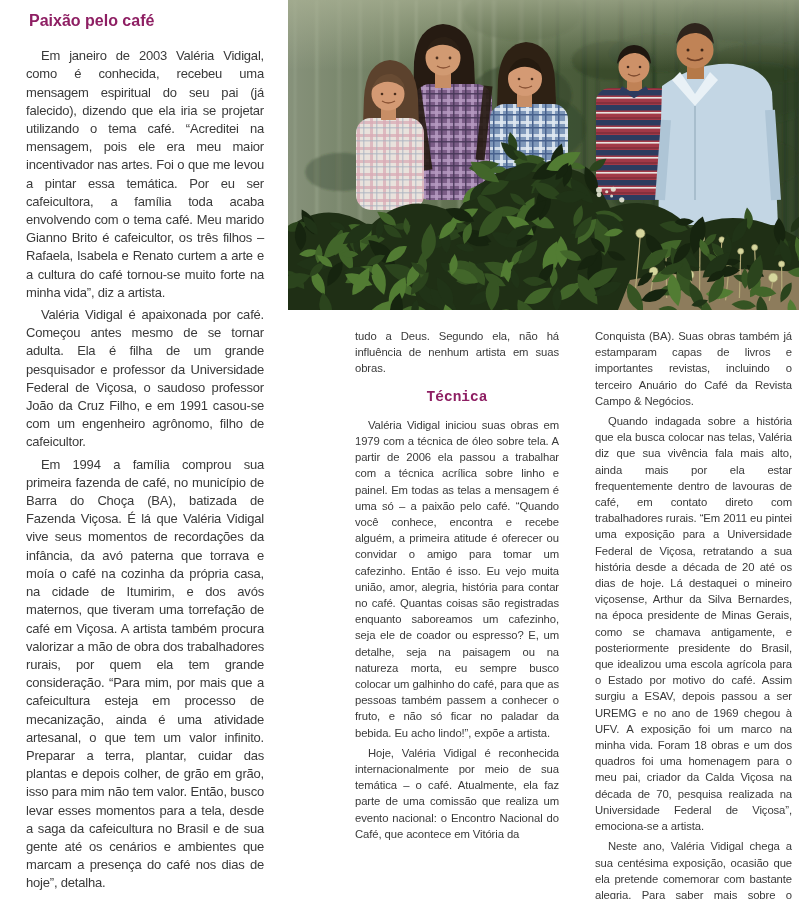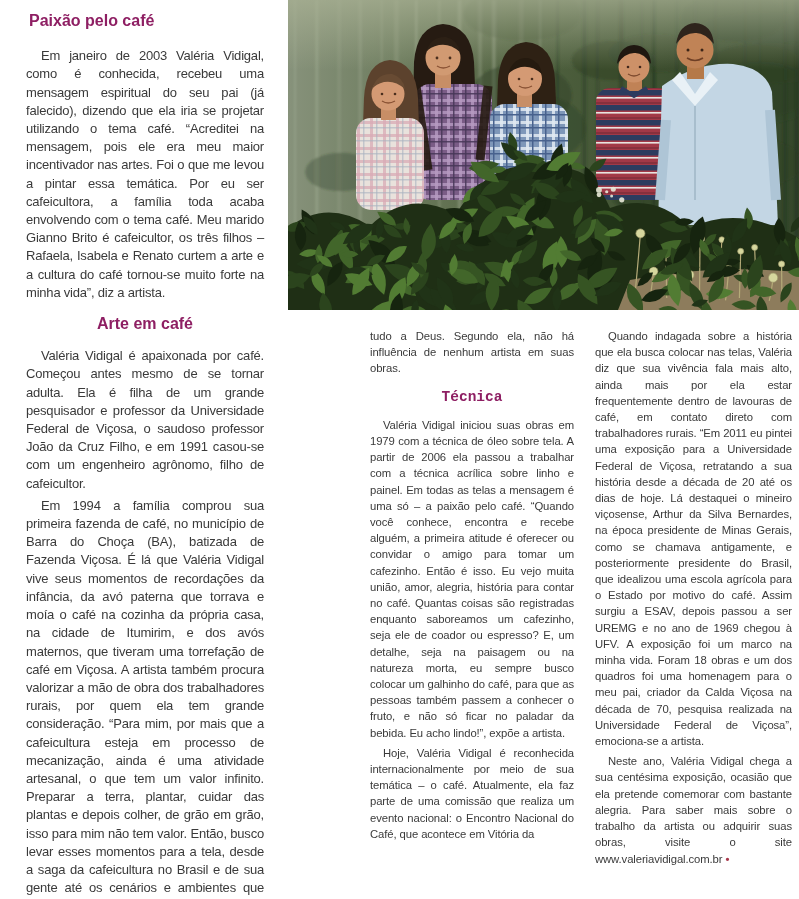--- a/index.html
+++ b/index.html
@@ -5,21 +5,21 @@
   html,body{margin:0;padding:0;background:#ffffff;}
   .page{
     position:relative;width:799px;height:899px;background:#ffffff;overflow:hidden;
     font-family:"Liberation Sans","DejaVu Sans",sans-serif;color:#3a3a3a;padding-left:47px;
   }
   .photo{position:absolute;left:288px;top:0;width:511px;height:310px;margin:0;overflow:hidden;}
   .photo svg{display:block;width:511px;height:310px;}
   .col{position:absolute;text-align:justify;}
   .col p{margin:4px;}
   .col-left{left:22px;top:4px;width:246px;font-size:13px;line-height:18.2px;letter-spacing:-0.2px;}
-  .col-mid{left:366px;top:324px;width:212px;font-size:11.3px;line-height:16.2px;letter-spacing:-0.1px;}
+  .col-mid{left:351px;top:324px;width:212px;font-size:11.3px;line-height:16.2px;letter-spacing:-0.1px;}
   .col-right{left:591px;top:324px;width:205px;font-size:11.3px;line-height:16.2px;letter-spacing:-0.1px;}
   .heading{color:#8e1f63;font-weight:bold;font-size:16px;letter-spacing:0;margin:0;}
   .h-first{text-align:left;padding-left:7px;margin:8px 0 17px 0;}
   .h-center{text-align:center;margin:13px 0 14px 0;}
   .col-mid .heading,.col-right .heading{font-size:14.5px;}
   .col-mid .h-center{margin:12px 0 12px 0;font-family:Liberation Mono, monospace;}
   .indent{text-indent:15px;}
   .col-mid .indent,.col-right .indent{text-indent:13px;}
   .no-indent{text-indent:0;}
   .bullet{color:#a8374b;font-weight:bold;}
@@ -470,31 +470,31 @@
           <circle cx="333.75845744801336" cy="199.87488100027258" r="2.6" fill="#e9ead8" opacity="0.9"></circle>
           <circle cx="318.72962873612414" cy="191.73124701384222" r="1.6" fill="#e9ead8" opacity="0.9"></circle>
           <circle cx="325.2904294912951" cy="189.13810833150637" r="2.5" fill="#e9ead8" opacity="0.9"></circle>
         </g>
     </svg>
   </figure>
 
   <div class="col col-left">
     <h2 class="heading h-first">Paixão pelo café</h2>
     <p class="indent">Em janeiro de 2003 Valéria Vidigal, como é conhecida, recebeu uma mensagem espiritual do seu pai (já falecido), dizendo que ela iria se projetar utilizando o tema café. “Acreditei na mensagem, pois ele era meu maior incentivador nas artes. Foi o que me levou a pintar essa temática. Por eu ser cafeicultora, a família toda acaba envolvendo com o tema café. Meu marido Gianno Brito é cafeicultor, os três filhos – Rafaela, Isabela e Renato curtem a arte e a cultura do café tornou-se muito forte na minha vida”, diz a artista.</p>
-    <h2 class="heading h-center">Arte em café</h2>
     <p class="indent">Valéria Vidigal é apaixonada por café. Começou antes mesmo de se tornar adulta. Ela é filha de um grande pesquisador e professor da Universidade Federal de Viçosa, o saudoso professor João da Cruz Filho, e em 1991 casou-se com um engenheiro agrônomo, filho de cafeicultor.</p>
     <p class="indent">Em 1994 a família comprou sua primeira fazenda de café, no município de Barra do Choça (BA), batizada de Fazenda Viçosa. É lá que Valéria Vidigal vive seus momentos de recordações da infância, da avó paterna que torrava e moía o café na cozinha da própria casa, na cidade de Itumirim, e dos avós maternos, que tiveram uma torrefação de café em Viçosa. A artista também procura valorizar a mão de obra dos trabalhadores rurais, por quem ela tem grande consideração. “Para mim, por mais que a cafeicultura esteja em processo de mecanização, ainda é uma atividade artesanal, o que tem um valor infinito. Preparar a terra, plantar, cuidar das plantas e depois colher, de grão em grão, isso para mim não tem valor. Então, busco levar esses momentos para a tela, desde a saga da cafeicultura no Brasil e de sua gente até os cenários e ambientes que marcam a presença do café nos dias de hoje”, detalha.</p>
     <p class="indent">Com toda a sua dedicação, era de se esperar o sucesso da artista, que dedica</p>
   </div>
 
   <div class="col col-mid">
     <p class="no-indent">tudo a Deus. Segundo ela, não há influência de nenhum artista em suas obras.</p>
     <h2 class="heading h-center">Técnica</h2>
     <p class="indent">Valéria Vidigal iniciou suas obras em 1979 com a técnica de óleo sobre tela. A partir de 2006 ela passou a trabalhar com a técnica acrílica sobre linho e painel. Em todas as telas a mensagem é uma só – a paixão pelo café. “Quando você conhece, encontra e recebe alguém, a primeira atitude é oferecer ou convidar o amigo para tomar um cafezinho. Então é isso. Eu vejo muita união, amor, alegria, história para contar no café. Quantas coisas são registradas enquanto saboreamos um cafezinho, seja ele de coador ou espresso? E, um detalhe, seja na paisagem ou na natureza morta, eu sempre busco colocar um galhinho do café, para que as pessoas também passem a conhecer o fruto, e não só ficar no paladar da bebida. Eu acho lindo!”, expõe a artista.</p>
     <p class="indent">Hoje, Valéria Vidigal é reconhecida internacionalmente por meio de sua temática – o café. Atualmente, ela faz parte de uma comissão que realiza um evento nacional: o Encontro Nacional do Café, que acontece em Vitória da</p>
   </div>
 
   <div class="col col-right">
+    <p class="no-indent">Conquista (BA). Suas obras também já estamparam capas de livros e importantes revistas, incluindo o terceiro Anuário do Café da Revista Campo &amp; Negócios.</p>
     <p class="indent">Quando indagada sobre a história que ela busca colocar nas telas, Valéria diz que sua vivência fala mais alto, ainda mais por ela estar frequentemente dentro de lavouras de café, em contato direto com trabalhadores rurais. “Em 2011 eu pintei uma exposição para a Universidade Federal de Viçosa, retratando a sua história desde a década de 20 até os dias de hoje. Lá destaquei o mineiro viçosense, Arthur da Silva Bernardes, na época presidente de Minas Gerais, como se chamava antigamente, e posteriormente presidente do Brasil, que idealizou uma escola agrícola para o Estado por motivo do café. Assim surgiu a ESAV, depois passou a ser UREMG e no ano de 1969 chegou à UFV. A exposição foi um marco na minha vida. Foram 18 obras e um dos quadros foi uma homenagem para o meu pai, criador da Calda Viçosa na década de 70, pesquisa realizada na Universidade Federal de Viçosa”, emociona-se a artista.</p>
     <p class="indent"><span>Neste ano, Valéria Vidigal chega a sua centésima exposição, ocasião que ela pretende comemorar com bastante alegria. Para saber mais sobre o trabalho da artista ou adquirir suas obras, visite o site www.valeriavidigal.com.br</span> <span class="bullet">•</span></p>
   </div>
 
 </div>
 
 </body></html>

